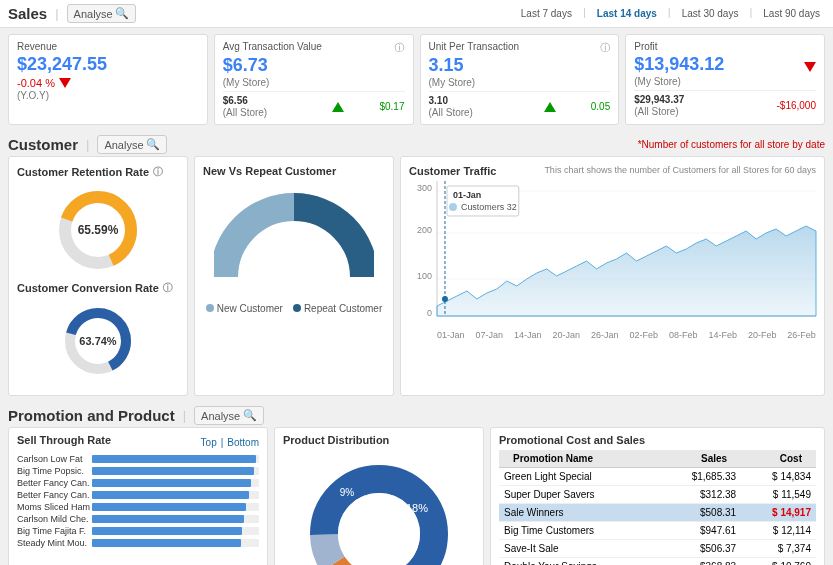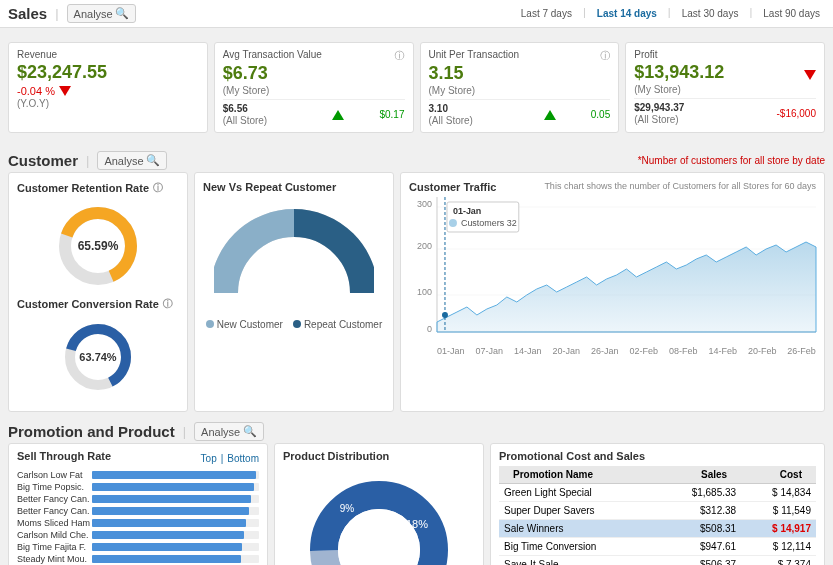--- a/index.html
+++ b/index.html
@@ -9,25 +9,25 @@
     .top-header { display: flex; align-items: center; justify-content: space-between; background: #fff; padding: 4px 8px; border-bottom: 1px solid #ddd; }
     .top-header-left { display: flex; align-items: center; gap: 8px; }
     .section-title { font-size: 15px; font-weight: bold; color: #333; }
     .analyse-btn { display: flex; align-items: center; gap: 3px; font-size: 11px; color: #555; border: 1px solid #ccc; padding: 2px 6px; border-radius: 3px; cursor: pointer; background: #f5f5f5; }
     .date-filters { display: flex; gap: 6px; }
     .date-btn { font-size: 10px; color: #555; cursor: pointer; padding: 2px 5px; border-radius: 3px; }
     .date-btn.active { color: #1a6ba0; font-weight: bold; }
     .date-separator { color: #ccc; }
 
     
-    .kpi-section { padding: 14px 8px; background: #f0f0f0; }
+    .kpi-section { padding: 6px 8px; background: #f0f0f0; }
     .kpi-row { display: flex; gap: 6px; }
     .kpi-card { flex: 1; background: #fff; border: 1px solid #ddd; border-radius: 3px; padding: 6px 8px; }
     .kpi-label { font-size: 10px; color: #555; margin-bottom: 2px; }
-    .kpi-value { font-size: 18px; font-weight: bold; color: #4d7c0f; }
+    .kpi-value { font-size: 18px; font-weight: bold; color: #3b82f6; }
     .kpi-change-row { display: flex; align-items: center; gap: 4px; margin-top: 2px; }
     .kpi-change-neg { font-size: 11px; color: #d00; }
     .triangle-down { width: 0; height: 0; border-left: 6px solid transparent; border-right: 6px solid transparent; border-top: 10px solid #d00; display: inline-block; }
     .triangle-up { width: 0; height: 0; border-left: 6px solid transparent; border-right: 6px solid transparent; border-bottom: 10px solid #090; display: inline-block; }
     .kpi-sub { font-size: 10px; color: #777; margin-top: 1px; }
     .kpi-all-row { display: flex; align-items: center; justify-content: space-between; margin-top: 3px; border-top: 1px solid #eee; padding-top: 3px; }
     .kpi-all-value { font-size: 10px; font-weight: bold; color: #333; }
     .kpi-all-diff-neg { font-size: 10px; color: #d00; }
     .kpi-all-diff-pos { font-size: 10px; color: #090; margin-left: 32px; }
     .info-icon { color: #999; font-size: 10px; cursor: pointer; }
@@ -404,21 +404,21 @@
       <td>Super Duper Savers</td>
       <td style="text-align:right;">$312.38</td>
       <td style="text-align:right;" class="">$ 11,549</td>
     </tr>
             <tr class="highlight">
       <td>Sale Winners</td>
       <td style="text-align:right;">$508.31</td>
       <td style="text-align:right;" class="negative">$ 14,917</td>
     </tr>
             <tr>
-      <td>Big Time Conversion</td>
+      <td>Big Time Customers</td>
       <td style="text-align:right;">$947.61</td>
       <td style="text-align:right;" class="">$ 12,114</td>
     </tr>
             <tr>
       <td>Save-It Sale</td>
       <td style="text-align:right;">$506.37</td>
       <td style="text-align:right;" class="">$ 7,374</td>
     </tr>
             <tr>
       <td>Double Your Savings</td>

